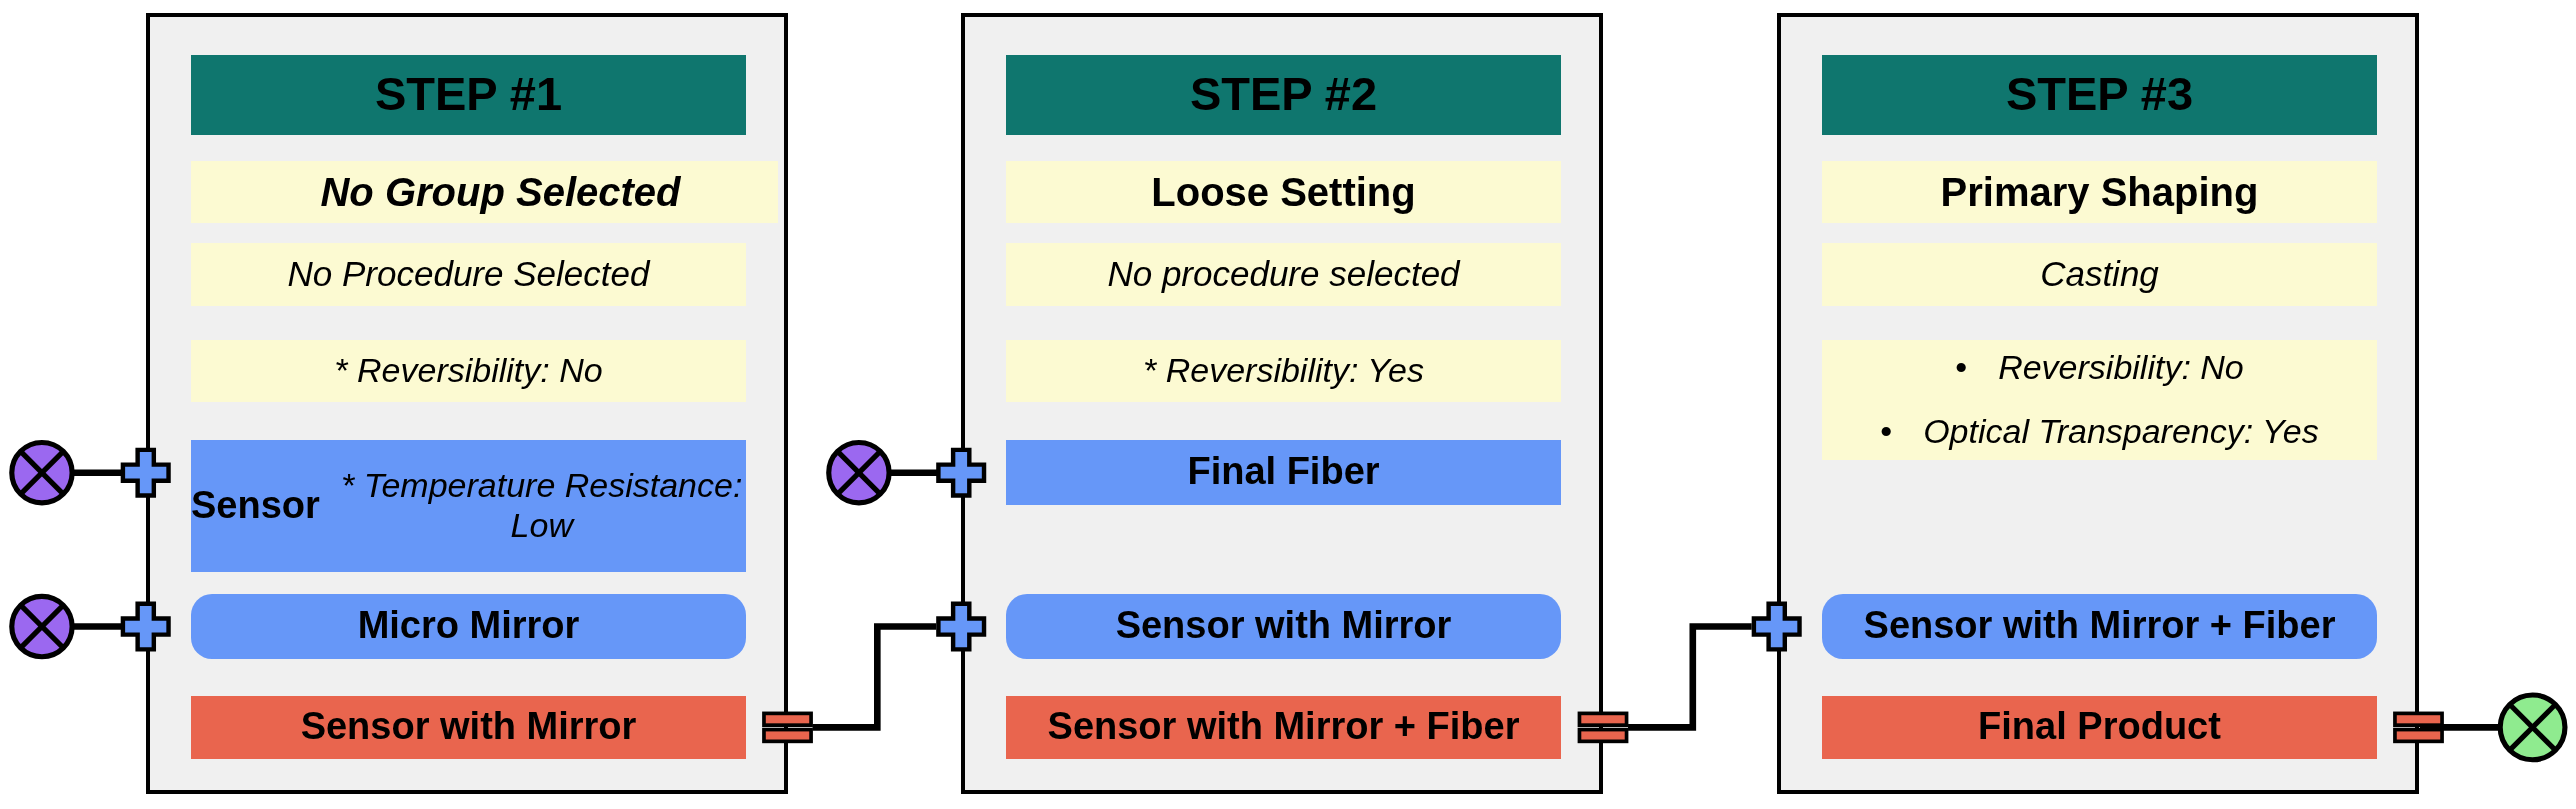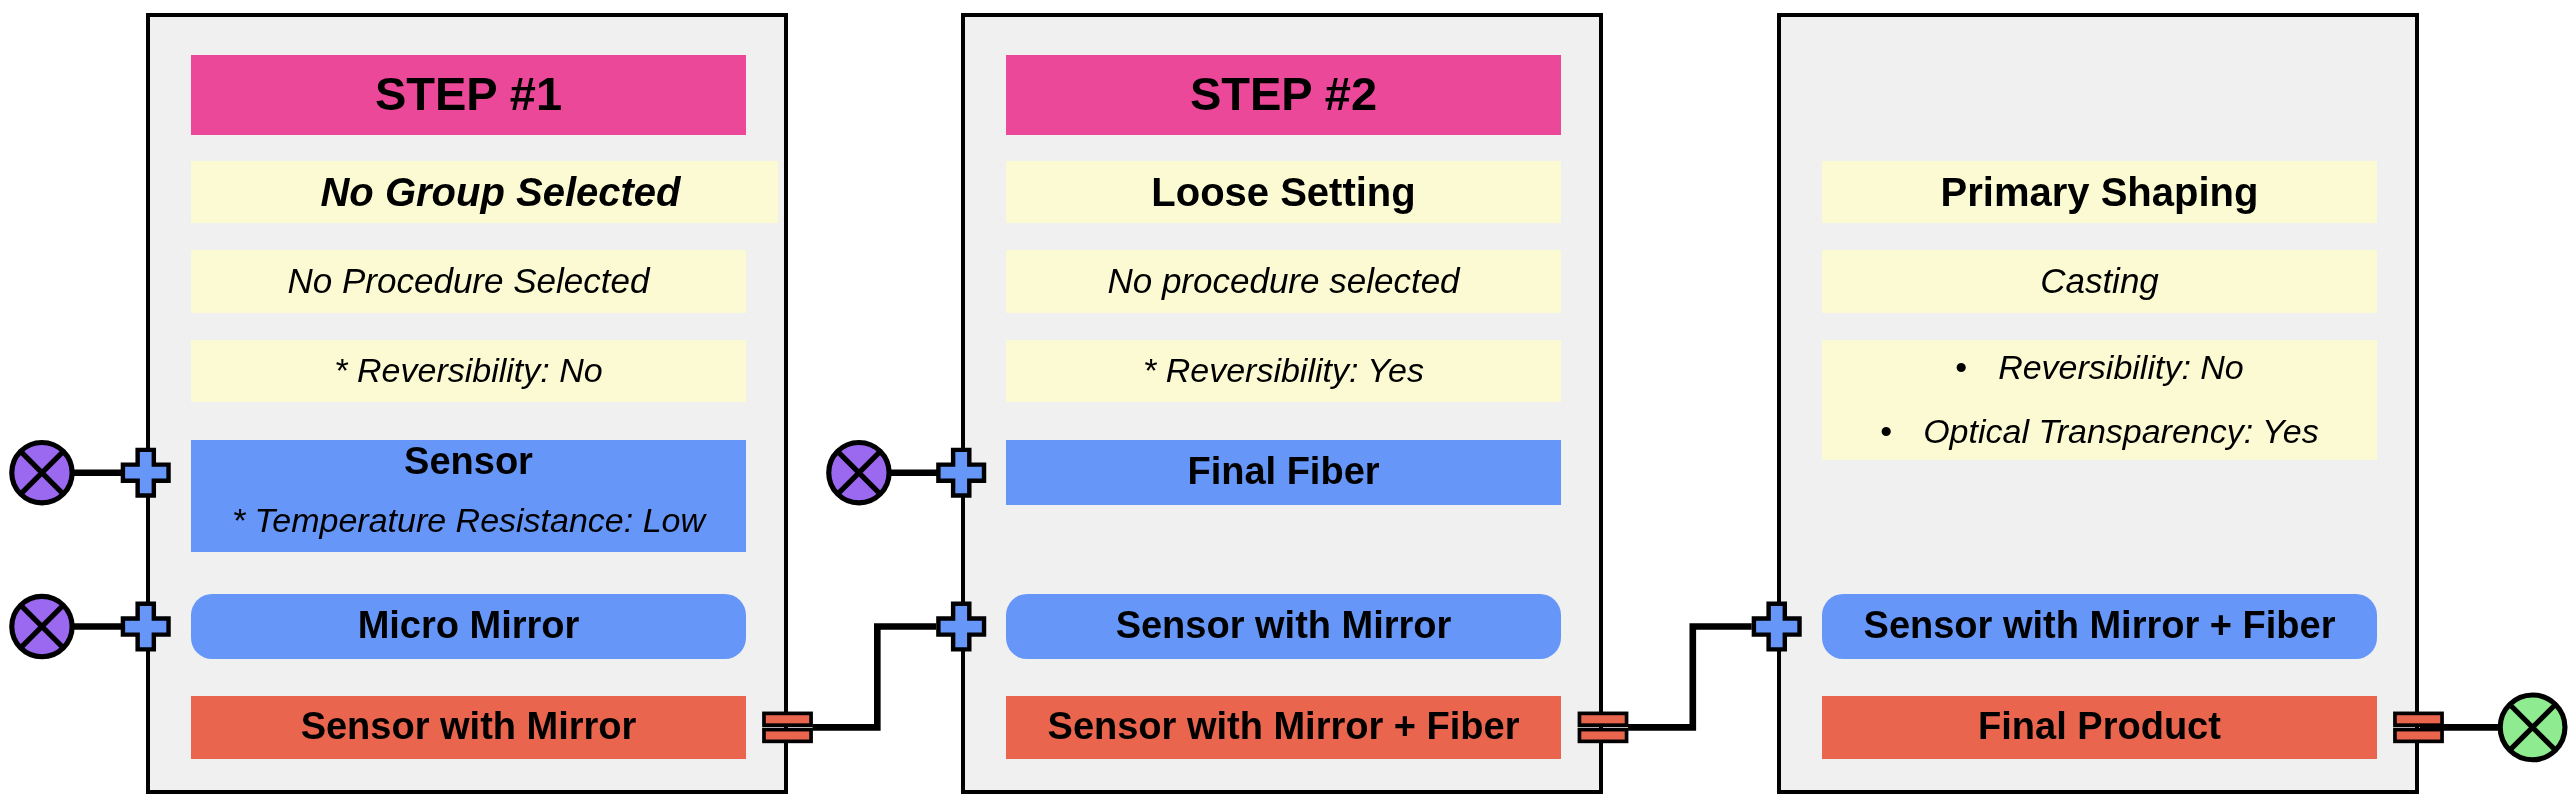--- a/index.html
+++ b/index.html
@@ -28,35 +28,35 @@
   .bar {
     position: absolute;
     left: 41px;
     width: 555px;
     display: flex;
     align-items: center;
     justify-content: center;
     text-align: center;
     line-height: 1.15;
   }
-  .header    { top: 38px;  height: 80px; background: #ec4899; font-size: 47px; font-weight: bold; text-align: center; }
+  .header    { top: 38px;  height: 80px; background: #0f766e; font-size: 47px; font-weight: bold; text-align: center; }
   .group     { top: 144px; height: 62px;  background: #FCFAD2; font-size: 40px; font-weight: bold; }
   .group.it  { font-style: italic; padding-left: 32px; }
-  .procedure { top: 233px; height: 63px;  background: #FCFAD2; font-size: 35px; font-style: italic; }
+  .procedure { top: 226px; height: 63px;  background: #FCFAD2; font-size: 35px; font-style: italic; }
   .attrs     { top: 323px; height: 62px;  background: #FCFAD2; font-size: 34px; font-style: italic;
                flex-direction: column; justify-content: center; gap: 25px; text-align: right; }
   .attrs.twoline { height: 120px; }
   .attr-line { display: flex; align-items: center; justify-content: center; }
   .attr-bullet { font-style: normal; margin-right: 31px; }
   .attr-bullet:empty { display: none; }
 
   .input  { background: #6697F8; font-size: 38px; font-weight: bold; }
   .output { background: #E9654E; font-size: 38px; font-weight: bold; top: 679px; height: 63px; }
   .input.row1 { top: 423px; height: 65px; }
-  .input.row1.tall { height: 112px; flex-direction: column; justify-content: flex-start; gap: 17.7px; }
+  .input.row1.tall { height: 132px; flex-direction: row; justify-content: flex-end; gap: 17.7px; }
   .input.row2 { top: 577px; height: 65px; border-radius: 21px; }
   .input-attr { font-size: 34px; font-weight: normal; font-style: italic; }
 
   svg.overlay {
     position: absolute;
     left: 0; top: 0;
     width: 2576px; height: 810px;
     z-index: 5;
     pointer-events: none;
   }
@@ -93,20 +93,21 @@
 
         <span>* Reversibility: Yes</span>
       </div>
     </div>
     <div class="bar input row1">Final Fiber</div>
     <div class="bar input row2">Sensor with Mirror</div>
     <div class="bar output">Sensor with Mirror + Fiber</div>
   </section>
 
   <section class="panel p3">
+    <div class="bar header">STEP #3</div>
     <div class="bar procedure">Casting</div>
     <div class="bar group">Primary Shaping</div>
     <div class="bar attrs twoline">
       <div class="attr-line">
         <span class="attr-bullet">•</span>
         <span>Reversibility: No</span>
       </div>
       <div class="attr-line">
         <span class="attr-bullet">•</span>
         <span>Optical Transparency: Yes</span>

